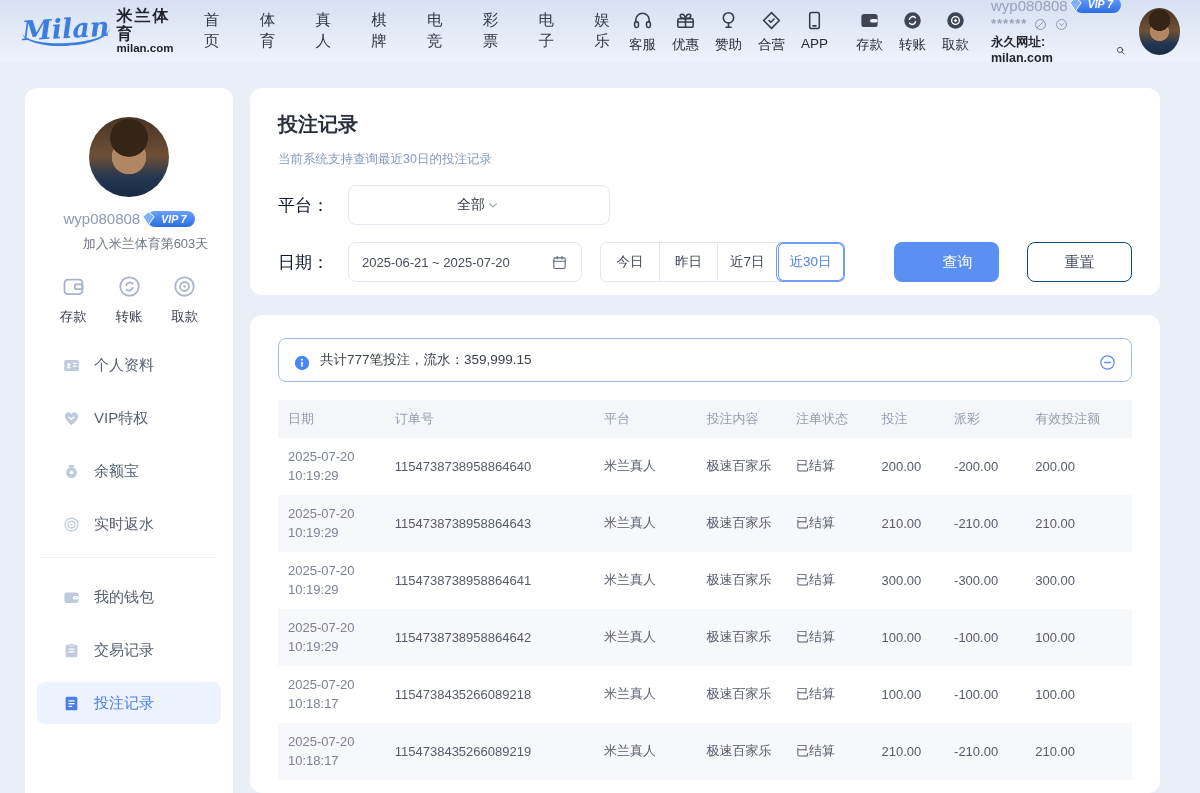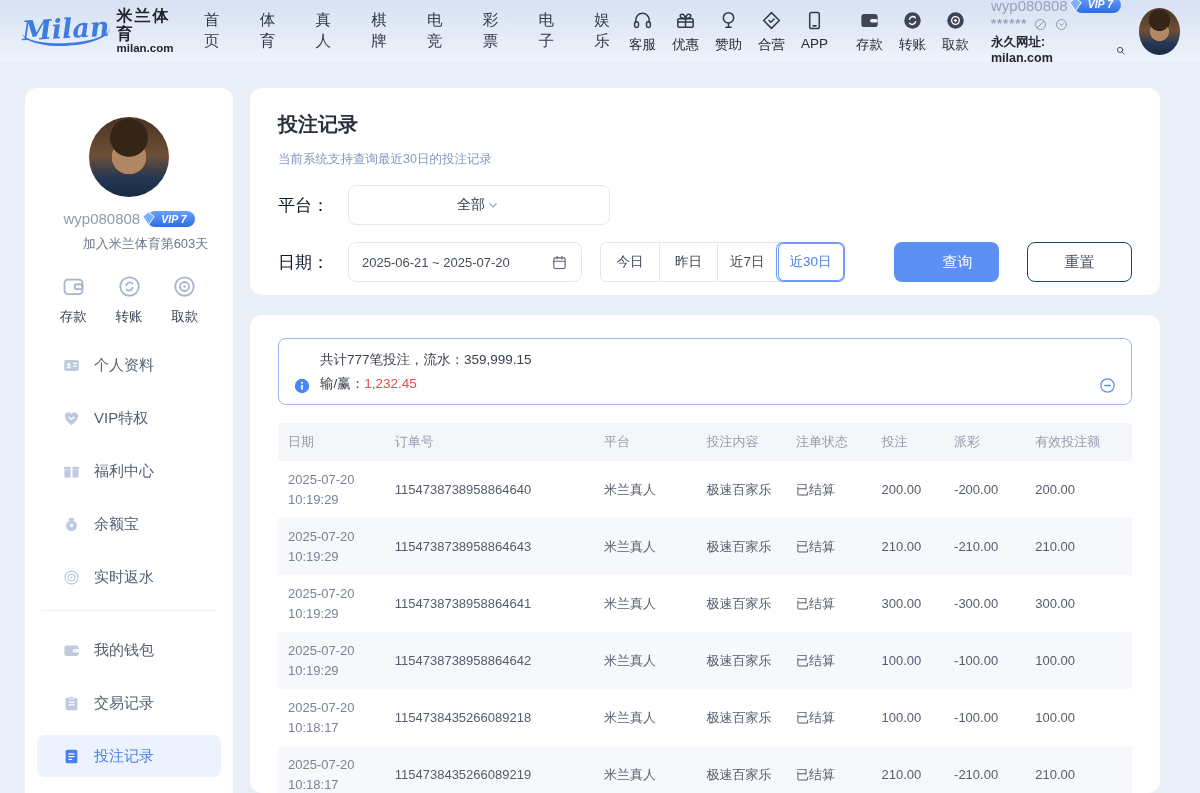--- a/index.html
+++ b/index.html
@@ -316,30 +316,20 @@
             <svg viewBox="0 0 24 24">
               <path d="M12 20.4S3.6 15 3.6 8.9A4.6 4.6 0 0 1 12 6.3a4.6 4.6 0 0 1 8.4 2.6c0 6.1-8.4 11.5-8.4 11.5z" fill="currentColor"></path>
               <path d="M8.8 10.2l3.2 3 3.2-3" stroke="#fff" stroke-width="1.6" fill="none" stroke-linecap="round"></path>
             </svg>
           </span>
           <span>VIP特权</span>
         </div>
         <div class="m-item">
           <span class="icn">
             <svg viewBox="0 0 24 24">
-              <rect x="3" y="9.6" width="18" height="10" rx="1.6" fill="currentColor"></rect>
-              <rect x="2.4" y="6" width="19.2" height="3.6" rx="1.4" fill="currentColor"></rect>
-              <rect x="10.8" y="5.4" width="2.4" height="14.4" fill="#fff"></rect>
-            </svg>
-          </span>
-          <span>福利中心</span>
-        </div>
-        <div class="m-item">
-          <span class="icn">
-            <svg viewBox="0 0 24 24">
               <circle cx="12" cy="13.4" r="6.8" fill="currentColor"></circle>
               <rect x="8.6" y="3.8" width="6.8" height="3.4" rx="1.7" fill="currentColor"></rect>
               <circle cx="12" cy="13.4" r="2.2" fill="#fff"></circle>
             </svg>
           </span>
           <span>余额宝</span>
         </div>
         <div class="m-item">
           <span class="icn">
             <svg viewBox="0 0 24 24" fill="none" stroke="currentColor" stroke-width="1.6" stroke-linecap="round" stroke-linejoin="round">
@@ -432,23 +422,20 @@
             <svg viewBox="0 0 24 24">
               <circle cx="12" cy="12" r="9.6" fill="#4a86f7"></circle>
               <circle cx="12" cy="7.6" r="1.3" fill="#fff"></circle>
               <rect x="10.9" y="10.2" width="2.2" height="7" rx="1.1" fill="#fff"></rect>
             </svg>
           </span>
         <div class="sum-text">
           <div>
             <span>共计777笔投注，流水：</span><span>359,999.15</span>
           </div>
-          <div>
-            <span>输/赢：</span><span class="red">1,232.45</span>
-          </div>
         </div>
         <span class="icn collapse" id="ic-collapse">
             <svg viewBox="0 0 24 24" fill="none" stroke="currentColor" stroke-width="1.6" stroke-linecap="round" stroke-linejoin="round">
               <circle cx="12" cy="12" r="8.4"></circle>
               <path d="M8.4 12h7.2"></path>
             </svg>
           </span>
       </div>
       <div class="t-head" id="t-head">
           <div class="cell c0">日期</div>

